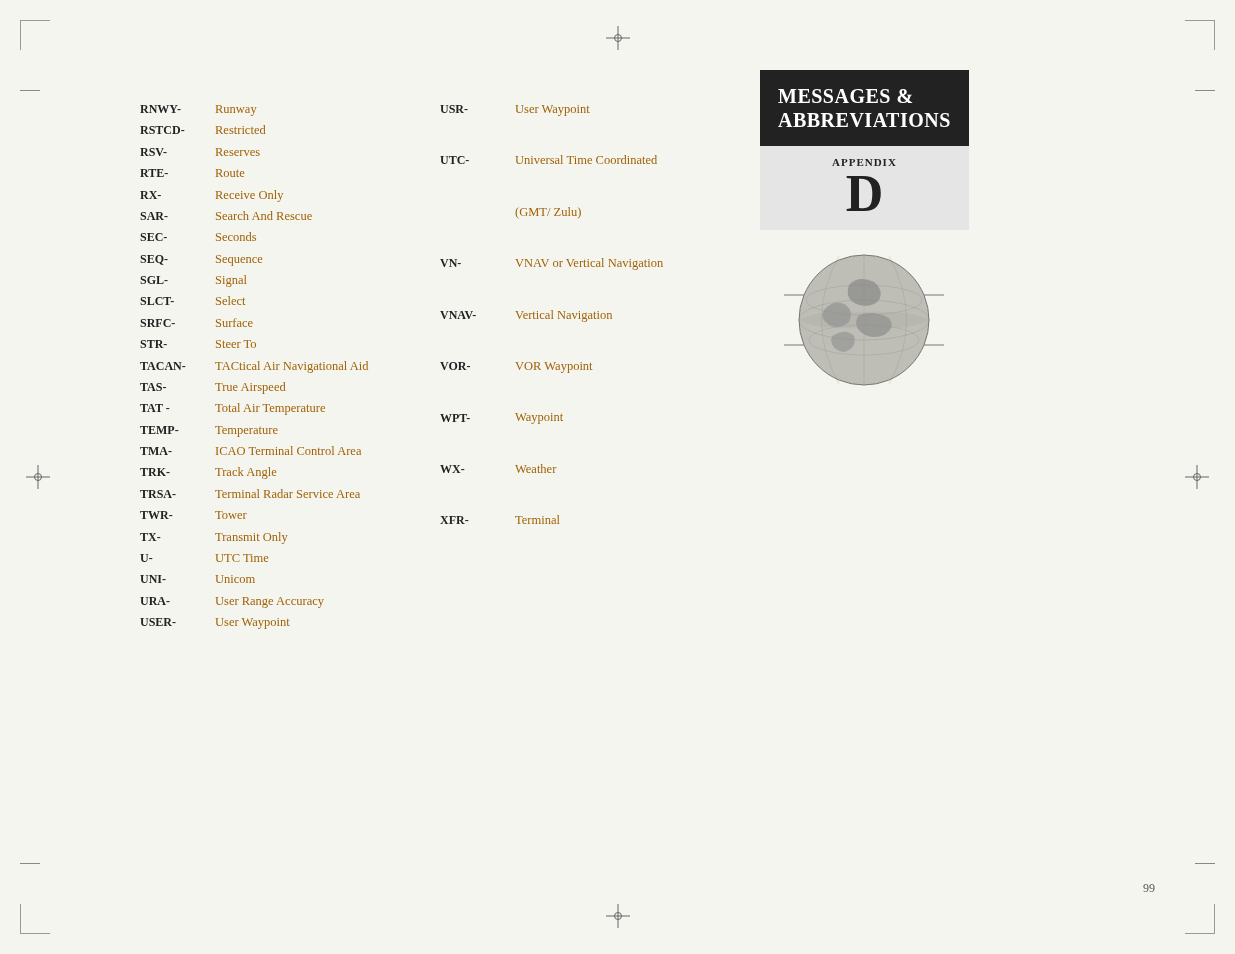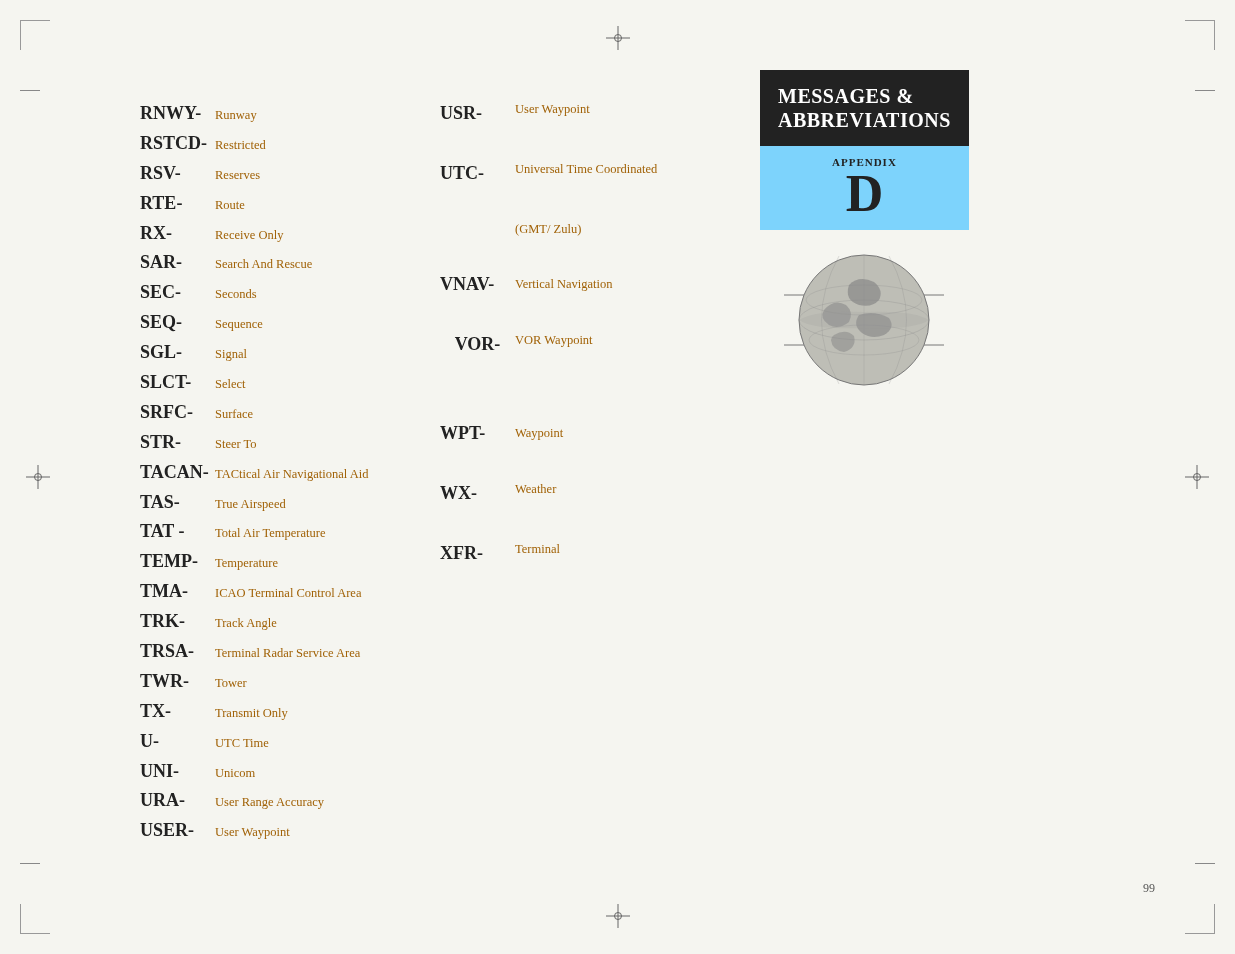--- a/index.html
+++ b/index.html
@@ -62,21 +62,21 @@
 
     .abbrev-row {
       display: flex;
       flex-direction: row;
       align-items: baseline;
       line-height: 1.55;
     }
 
     .abbrev-key {
       font-weight: bold;
-      font-size: 18px;
+      font-size: 12px;
       min-width: 75px;
       flex-shrink: 0;
     }
 
     .abbrev-value {
       font-size: 12.5px;
       color: #a16207;
     }
 
     
@@ -108,21 +108,21 @@
 
     .appendix-left-text {
       font-size: 20px;
       font-weight: 900;
       text-transform: uppercase;
       line-height: 1.2;
       letter-spacing: 0.5px;
     }
 
     .appendix-right {
-      background: #7dd3fc;
+      background: #e5e5e5;
       padding: 10px 16px;
       display: flex;
       flex-direction: column;
       align-items: center;
       justify-content: center;
       min-width: 80px;
     }
 
     .appendix-label {
       font-size: 11px;
@@ -359,29 +359,33 @@
           <span class="abbrev-value">User Waypoint</span>
         </div>
         <div class="abbrev-row" style="flex-wrap: wrap; align-items: flex-start;">
           <span class="abbrev-key">UTC-</span>
           <span class="abbrev-value">Universal Time Coordinated</span>
         </div>
         <div class="abbrev-row">
           <span style="min-width: 75px; display: inline-block;"></span>
           <span class="abbrev-value">(GMT/ Zulu)</span>
         </div>
+        <div class="abbrev-row" style="flex-wrap: wrap; align-items: flex-start;">
+          <span class="abbrev-key">VN-</span>
+          <span class="abbrev-value">VNAV or Vertical Navigation</span>
+        </div>
         <div class="abbrev-row" style="flex-wrap: wrap; align-items: center;">
           <span class="abbrev-key">VNAV-</span>
           <span class="abbrev-value">Vertical Navigation</span>
         </div>
-        <div class="abbrev-row" style="flex-wrap: wrap; align-items: flex-start; text-align: center;">
+        <div class="abbrev-row" style="flex-wrap: wrap; align-items: flex-start;">
           <span class="abbrev-key">VOR-</span>
           <span class="abbrev-value">VOR Waypoint</span>
         </div>
-        <div class="abbrev-row" style="flex-wrap: wrap; align-items: center; margin-top: 29px;">
+        <div class="abbrev-row" style="flex-wrap: wrap; align-items: center;">
           <span class="abbrev-key">WPT-</span>
           <span class="abbrev-value">Waypoint</span>
         </div>
         <div class="abbrev-row" style="flex-wrap: wrap; align-items: flex-start;">
           <span class="abbrev-key">WX-</span>
           <span class="abbrev-value">Weather</span>
         </div>
         <div class="abbrev-row" style="flex-wrap: wrap; align-items: flex-start;">
           <span class="abbrev-key">XFR-</span>
           <span class="abbrev-value">Terminal</span>

